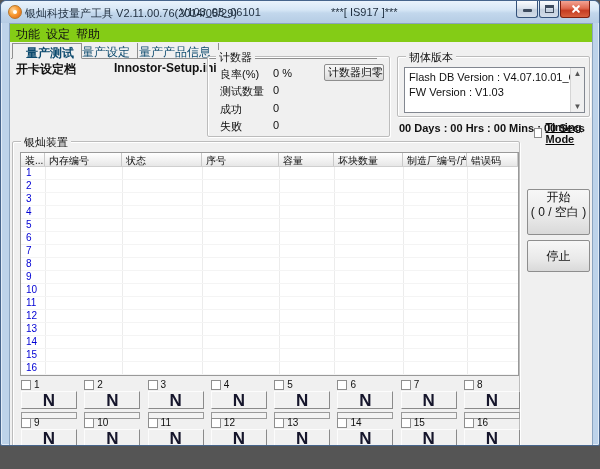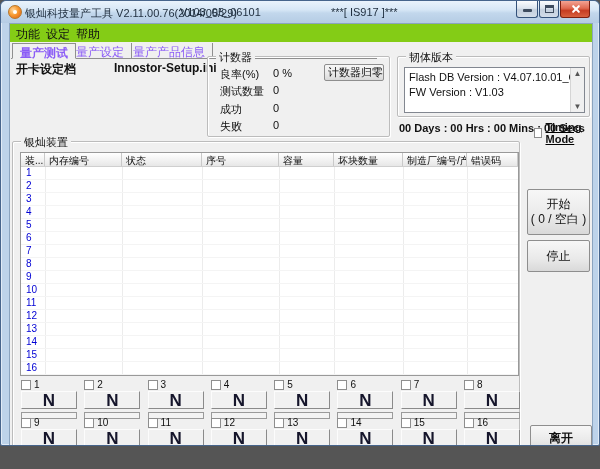--- a/index.html
+++ b/index.html
@@ -32,21 +32,21 @@
   #btn-close i{transform:rotate(45deg);} #btn-close b{transform:rotate(-45deg);}
   
   #client{position:absolute;left:8px;top:22px;width:584px;height:438px;background:#f0f0f0;
     border:1px solid #8ba4bf;}
   
   #menubar{position:absolute;left:0;top:0;width:100%;height:18px;background:#84cc16;}
   .menu-item{position:absolute;top:2px;font-size:12px;color:#111;padding:0 4px;cursor:default;}
   
   #tabstrip{position:absolute;left:0;top:18px;width:100%;height:17px;}
   #tabline{position:absolute;left:1px;top:16px;width:366px;height:1px;background:#8f8f8f;}
-  .tab{position:absolute;top:1px;height:16px;font-size:12px;color:#8b5cf6;padding:1px 7px 0 7px;
+  .tab{position:absolute;top:1px;height:16px;font-size:12px;color:#0c4a6e;padding:1px 7px 0 13px;
     border-right:1px solid #8f8f8f;cursor:pointer;white-space:nowrap;}
   .tab.active{border:1px solid #8f8f8f;border-bottom:1px solid #f0f0f0;background:#f0f0f0;z-index:2;font-weight:bold;}
   
   #setup-label{position:absolute;left:6px;top:37px;font-size:12px;font-weight:bold;color:#111;}
   #setup-value{position:absolute;left:84px;top:37px;font-size:12px;font-weight:bold;color:#111;margin-left:20px;}
   
   .groupbox{position:absolute;border:1px solid #bcbcbc;border-radius:2px;
     box-shadow:1px 1px 0 #fff inset,1px 1px 0 #fff;}
   .gb-title{position:absolute;left:8px;top:-7px;background:#f0f0f0;padding:0 3px;font-size:11px;color:#111;white-space:nowrap;}
   #gb-counter{left:197px;top:32px;width:183px;height:81px;}
@@ -84,21 +84,21 @@
   .slot-head{display:flex;align-items:center;height:11px;}
   .slot-num{font-size:10px;margin-left:3px;color:#111;}
   .slot-n{margin-top:1px;width:56px;height:18px;background:#f1f1f1;
     border-top:1px solid #fcfcfc;border-left:1px solid #fcfcfc;
     border-right:1px solid #8a8a8a;border-bottom:1px solid #8a8a8a;
     text-align:center;font-size:17px;line-height:17px;font-weight:bold;color:#15152b;}
   .slot-bar{margin-top:3px;width:56px;height:7px;background:#f3f3f3;border:1px solid #9a9a9a;}
   
   .action{position:absolute;font-size:12px;color:#111;}
   #btn-search{left:517px;top:117px;width:63px;height:43px;}
-  #btn-start{left:517px;top:165px;width:63px;height:46px;line-height:15px;padding-top:7px;}
+  #btn-start{left:517px;top:165px;width:63px;height:46px;line-height:15px;}
   #btn-stop{left:517px;top:216px;width:63px;height:32px;line-height:30px;}
   #btn-exit{left:520px;top:401px;width:62px;height:27px;line-height:25px;font-weight:bold;}
 </style>
 </head>
 <body>
 
 <div id="win">
 
   <div id="titlebar">
     <div id="appicon"></div>
@@ -374,16 +374,15 @@
           <div class="slot-bar"></div>
         </div>
       </div>
     </div>
 
     <div class="btn action" id="btn-start">
       <div>开始</div>
       <div>( 0 / 空白 )</div>
     </div>
     <div class="btn action" id="btn-stop">停止</div>
-    <div class="btn action" id="btn-exit">离开</div>
 
   </div>
 </div>
 
 </body></html>

